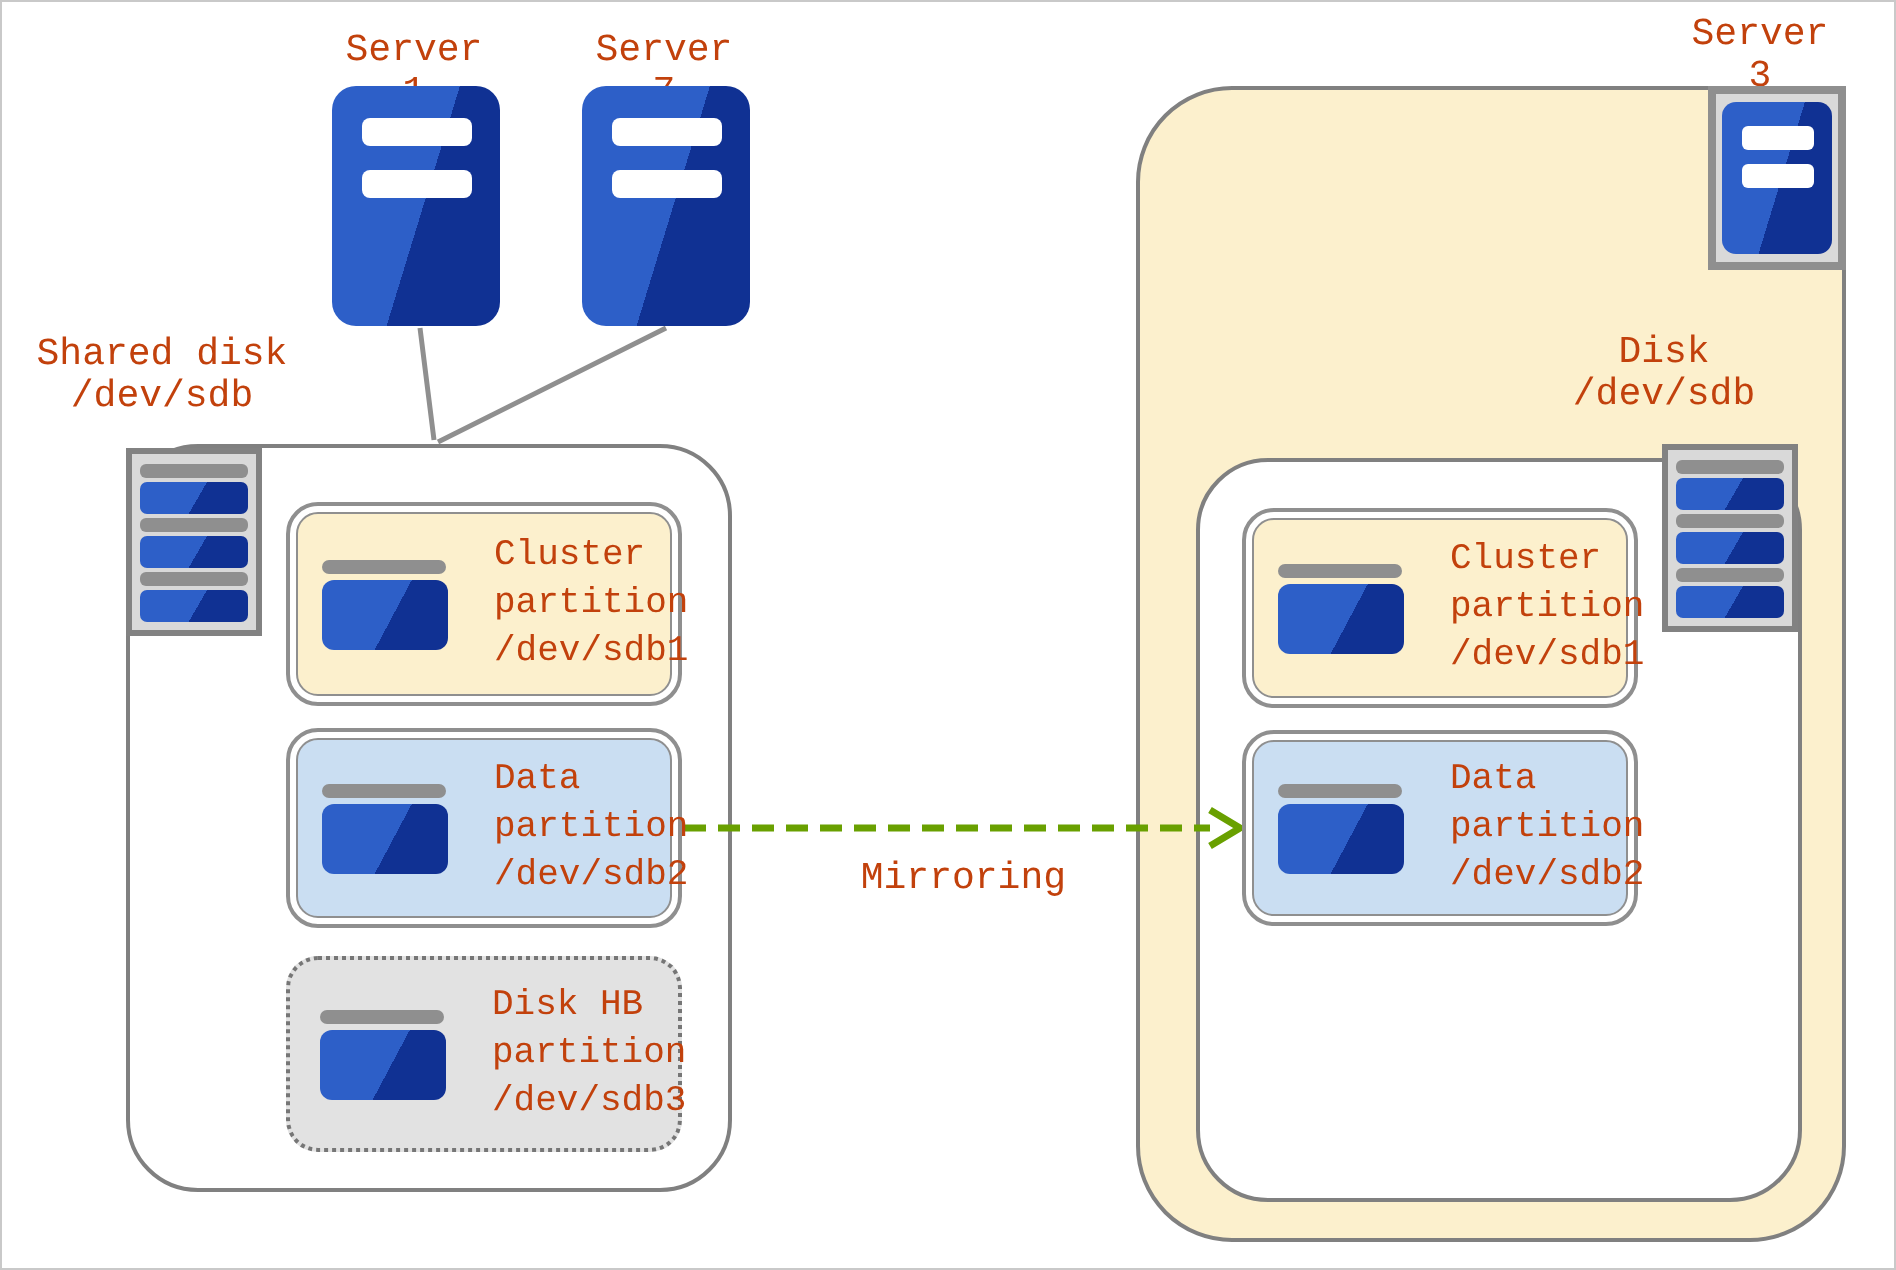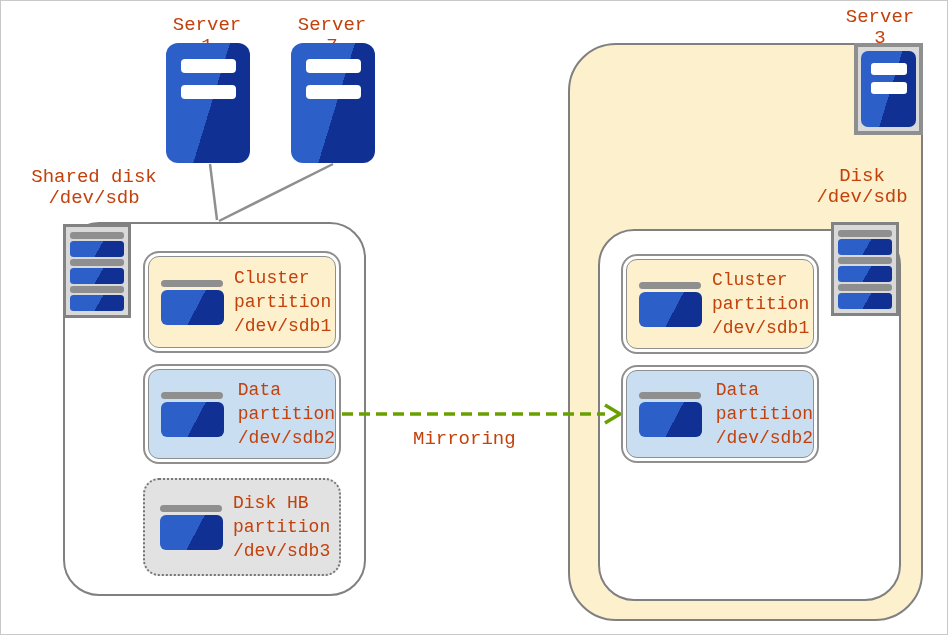--- a/index.html
+++ b/index.html
@@ -21,21 +21,21 @@
   .container.rinner { left:597px; top:228px; width:303px; height:372px; border-radius:36px; }
 
   
   .pbox {
     position:absolute; box-sizing:border-box; width:198px;
     border:2px solid #8f8f8f; border-radius:16px; background:#fff; padding:3px;
   }
   .pbox-inner {
     box-sizing:border-box; width:100%; height:100%;
     border:1.5px solid #8f8f8f; border-radius:11px;
-    display:flex; align-items:center; gap:9px; padding-left:12px;
+    display:flex; align-items:center; gap:22px; padding-left:12px;
   }
   .pbox.cluster .pbox-inner { background:#fcf0cd; }
   .pbox.data    .pbox-inner { background:#cadef2;justify-content:space-between; }
   .pbox.diskhb  { border:2.5px dotted #767676; background:#e2e2e2; padding:3px; }
   .pbox.diskhb .pbox-inner { border:none; background:transparent; }
   .ptext { font-size:18px; line-height:24px; white-space:pre-line; }
 
   
   .pdisk { flex:0 0 64px; }
   .pdisk-bar  { width:62px; height:7px; background:#8f8f8f; border-radius:3.5px; margin-bottom:3px; }
@@ -113,23 +113,23 @@
     <div class="slot s1"></div>
     <div class="slot s2"></div>
   </div>
   <div class="server3-box">
     <div class="server3-icon">
       <div class="slot s1"></div>
       <div class="slot s2"></div>
     </div>
   </div>
 
-  <div class="abs lbl" style="left:23px; top:166px; width:140px;">Shared disk
+  <div class="abs lbl" style="left:10px; top:166px; width:140px;">Shared disk
 /dev/sdb</div>
-  <div class="abs lbl" style="left:811px; top:165px; width:100px;">Disk
+  <div class="abs lbl" style="left:781px; top:165px; width:100px;">Disk
 /dev/sdb</div>
 
   <div class="stack-icon" style="left:62px; top:223px;">
     <div class="thin"></div>
     <div class="thick"></div>
     <div class="thin"></div>
     <div class="thick"></div>
     <div class="thin"></div>
     <div class="thick"></div>
   </div>
@@ -195,15 +195,15 @@
       <div class="pdisk">
         <div class="pdisk-bar"></div>
         <div class="pdisk-body"></div>
       </div>
       <div class="ptext">Data
 partition
 /dev/sdb2</div>
     </div>
   </div>
 
-  <div class="abs" style="left:412px; top:427px; width:120px; font-size:19px; text-align:left;">Mirroring</div>
+  <div class="abs" style="left:412px; top:427px; width:120px; font-size:19px; text-align:right;">Mirroring</div>
 
 </div>
 
 </body></html>

